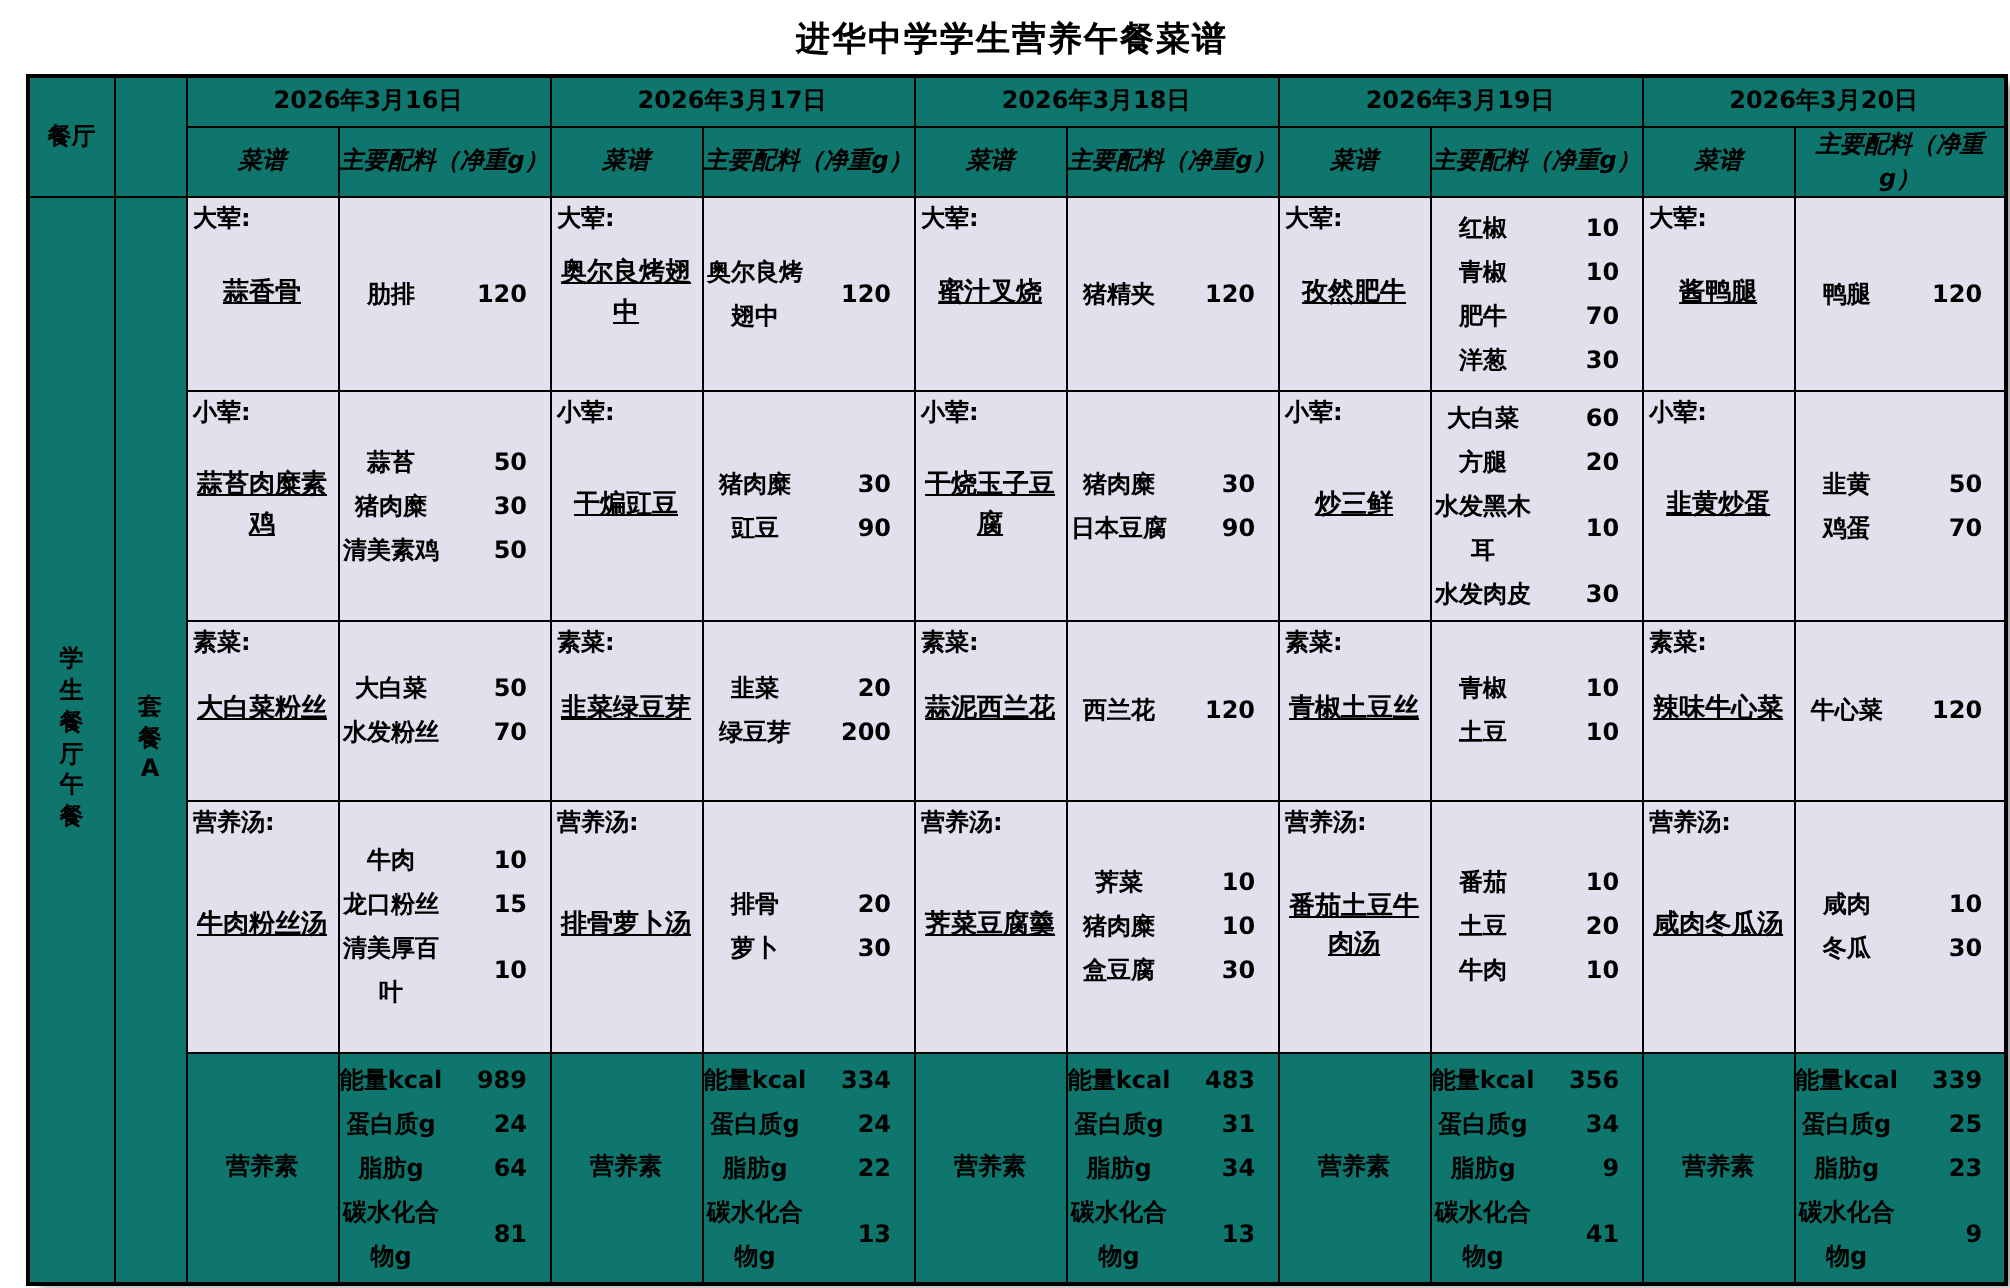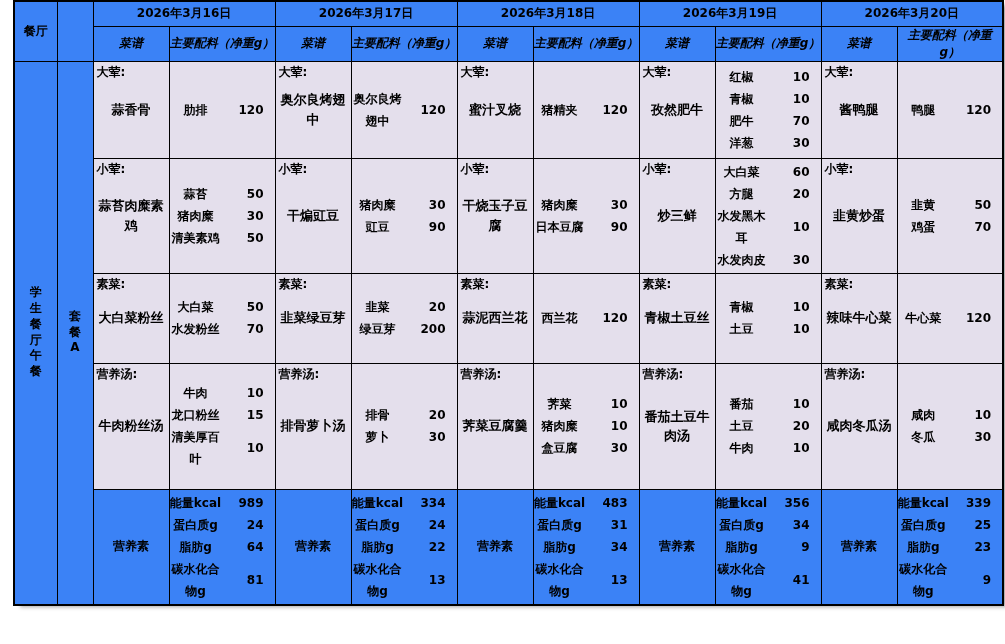--- a/index.html
+++ b/index.html
@@ -3,47 +3,48 @@
 <meta charset="utf-8">
 <style>
   html,body{margin:0;padding:0;background:#ffffff;width:1005px;height:644px;overflow:hidden;}
   body{font-family:"DejaVu Sans",sans-serif;color:#000;font-weight:bold;}
   .page{width:1005px;height:644px;position:relative;background:#fff;}
   .title{width:986px;margin:8px 0 6px 13px;text-align:center;font-size:17px;letter-spacing:1px;}
   table.menu{border-collapse:collapse;table-layout:fixed;margin-left:13px;width:986px;
     box-shadow:5px 3px 4px -2px rgba(0,0,0,0.35);}
   table.menu td{border:1px solid #000;padding:0;font-size:12px;vertical-align:middle;overflow:hidden;}
   table.menu{border:2px solid #000;}
-  .dark{background:#3b82f6;}
+  .dark{background:#0f766e;}
   .light{background:#e4dfec;}
   .r-date{height:25px;}
   .r-sub{height:24px;font-style:italic;}
   .r-c0{height:97px;}
   .r-c1{height:90px;margin-left:40px;}
   .r-c2{height:90px;}
   .r-c3{height:126px;}
   .r-nutri{height:84px;}
   td.day-start{border-left:4px double #000;}
   .center{text-align:center;}
   .vert{white-space:pre-line;text-align:center;line-height:1.32;font-size:12px;}
-  td.course-menu{position:relative;}
+  td.course-menu{position:relative;text-decoration:underline;}
   .cat{position:absolute;top:2px;left:3px;font-size:12px;}
   .dish{display:flex;height:100%;align-items:center;justify-content:center;
     text-align:center;padding:0 3px;font-size:13px;line-height:1.5;}
   .ing-wrap{display:flex;flex-direction:column;justify-content:flex-end;height:100%;padding:2px 0;}
   .ing-line{display:flex;align-items:center;line-height:22px;}
   .ing-name{flex:1;text-align:center;font-size:12px;}
   .ing-qty{width:42px;text-align:right;padding-right:11px;font-size:12px;}
   .hdr{font-size:11px;text-align:center;}
   .nutri-line .ing-name,.nutri-line .ing-qty{font-size:12px;}
 </style>
 </head>
 <body>
 
 <div class="page">
+  <div class="title">进华中学学生营养午餐菜谱</div>
 
   <table class="menu">
     <colgroup>
       <col style="width:43px">
         <col style="width:36px">
       <col style="width:76px">
         <col style="width:106px">
       <col style="width:76px">
         <col style="width:106px">
       <col style="width:76px">

